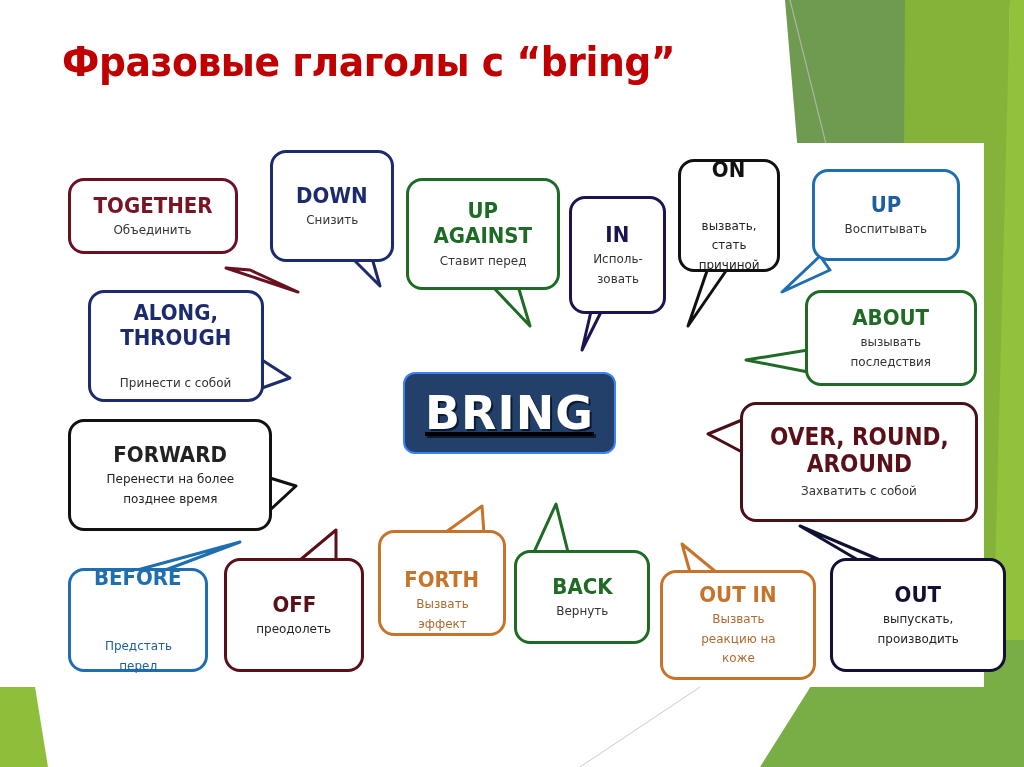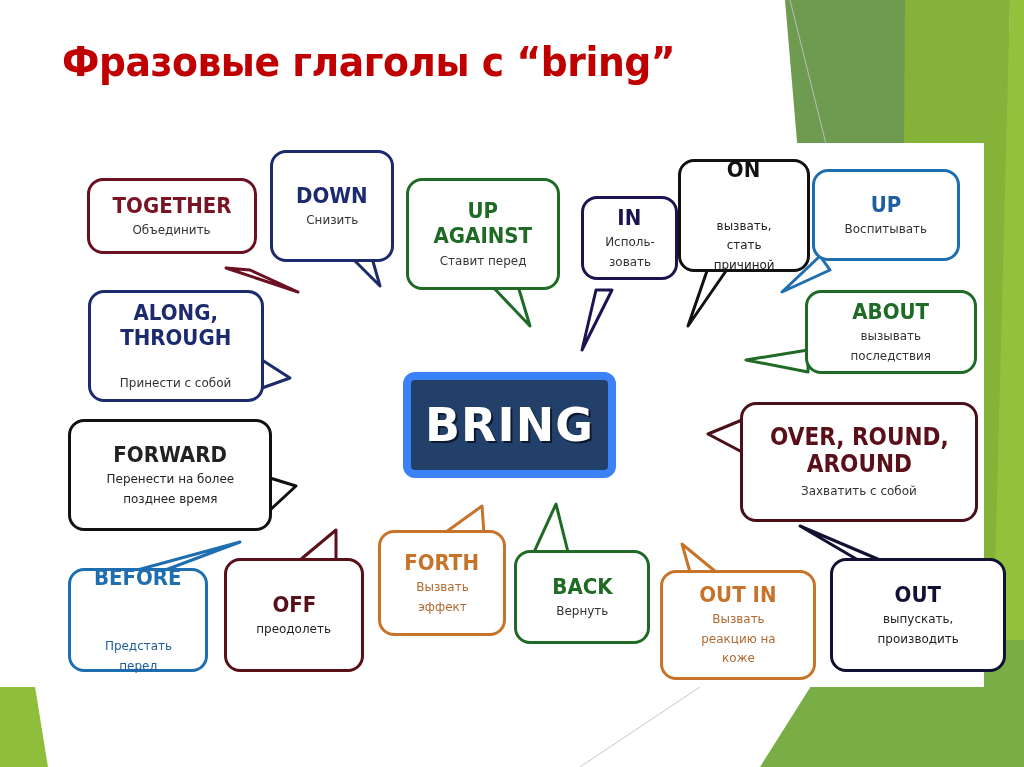--- a/index.html
+++ b/index.html
@@ -30,24 +30,25 @@
     font-family: "DejaVu Sans", sans-serif; font-weight: bold;
     font-size: 22px; line-height: 1.15; white-space: pre-line;
     transform: scaleX(0.9);
   }
   .bubble .meaning {
     font-family: "DejaVu Sans", sans-serif; font-size: 13px; line-height: 1.5;
     white-space: pre-line; color: #333; margin-top: 2px;
     transform: scaleX(0.92);
   }
   .center {
-    position: absolute; left: 403px; top: 372px; width: 213px; height: 106px;
-    background: #23406a; border: 8px solid #3b82f6; border-radius: 12px;
+    position: absolute; left: 403px; top: 372px; width: 213px; height: 82px;
+    background: #23406a; border: 2px solid #3b82f6; border-radius: 12px;
     display: flex; align-items: center; justify-content: center; z-index: 4;
     box-sizing: border-box;
+    text-decoration: underline;
   }
   .center span {
     color: #ffffff; font-family: "DejaVu Sans", sans-serif; font-weight: bold;
     font-size: 46px; letter-spacing: 1px;
     text-shadow: 2px 2px 0 #0c1a30;
   }
 </style>
 </head>
 <body>
 
@@ -77,61 +78,61 @@
   <polygon points="270,478 296,486 270,510" stroke="#111111"></polygon>
   <polygon points="742,420 708,434 742,452" stroke="#4a1018"></polygon>
   <polygon points="130,572 240,542 160,572" stroke="#1e6eb0"></polygon>
   <polygon points="300,560 336,530 336,562" stroke="#5a1018"></polygon>
   <polygon points="446,532 482,506 484,534" stroke="#c8732a"></polygon>
   <polygon points="534,552 556,504 568,552" stroke="#1f6b25"></polygon>
   <polygon points="690,572 682,544 716,572" stroke="#c8732a"></polygon>
   <polygon points="858,560 800,526 880,560" stroke="#111133"></polygon>
 </svg>
 
-<div class="bubble" style="left:87px;top:178px;width:170px;height:76px;border-color:#6b1020;">
+<div class="bubble" style="left:68px;top:178px;width:170px;height:76px;border-color:#6b1020;">
   <div class="word" style="color:#7a1424;">TOGETHER</div>
   <div class="meaning">Объединить</div>
 </div>
 
 <div class="bubble" style="left:270px;top:150px;width:124px;height:112px;border-color:#1c2a6e;">
   <div class="word" style="color:#1c2a6e;">DOWN</div>
   <div class="meaning">Снизить</div>
 </div>
 
 <div class="bubble" style="left:406px;top:178px;width:154px;height:112px;border-color:#1f6b25;">
   <div class="word" style="color:#1f6b25;">UP
 AGAINST</div>
   <div class="meaning">Ставит перед</div>
 </div>
 
-<div class="bubble" style="left:569px;top:196px;width:97px;height:84px;border-color:#1a1550;margin-left:12px;">
+<div class="bubble" style="left:569px;top:196px;width:97px;height:118px;border-color:#1a1550;">
   <div class="word" style="color:#1a1550;">IN</div>
   <div class="meaning">Исполь-
 зовать</div>
 </div>
 
-<div class="bubble" style="left:678px;top:159px;width:132px;height:113px;border-color:#111111;gap:32px;">
+<div class="bubble" style="left:678px;top:159px;width:102px;height:113px;border-color:#111111;gap:32px;">
   <div class="word" style="color:#111111;">ON</div>
   <div class="meaning" style="color:#222;">вызвать,
 стать
 причиной</div>
 </div>
 
 <div class="bubble" style="left:812px;top:169px;width:148px;height:92px;border-color:#1e6eb0;">
   <div class="word" style="color:#1e5fa0;">UP</div>
   <div class="meaning">Воспитывать</div>
 </div>
 
 <div class="bubble" style="left:88px;top:290px;width:176px;height:112px;border-color:#1c2a6e;gap:20px;">
   <div class="word" style="color:#1c2a6e;">ALONG,
 THROUGH</div>
   <div class="meaning">Принести с собой</div>
 </div>
 
-<div class="bubble" style="left:805px;top:290px;width:172px;height:84px;border-color:#1f6b25;">
+<div class="bubble" style="left:805px;top:290px;width:172px;height:96px;border-color:#1f6b25;">
   <div class="word" style="color:#1f6b25;">ABOUT</div>
   <div class="meaning">вызывать
 последствия</div>
 </div>
 
 <div class="bubble" style="left:68px;top:419px;width:204px;height:112px;border-color:#111111;">
   <div class="word" style="color:#222222;">FORWARD</div>
   <div class="meaning" style="color:#222;">Перенести на более
 позднее время</div>
 </div>
@@ -146,21 +147,21 @@
   <div class="word" style="color:#1e6eb0;">BEFORE</div>
   <div class="meaning" style="color:#1e5fa0;">Предстать
 перед</div>
 </div>
 
 <div class="bubble" style="left:224px;top:558px;width:140px;height:114px;border-color:#5a1018;">
   <div class="word" style="color:#5a1018;">OFF</div>
   <div class="meaning" style="color:#222;">преодолеть</div>
 </div>
 
-<div class="bubble" style="left:378px;top:530px;width:128px;height:106px;border-color:#c8732a;">
+<div class="bubble" style="left:378px;top:530px;width:128px;height:106px;border-color:#c8732a;justify-content:flex-end;">
   <div class="word" style="color:#c8732a;">FORTH</div>
   <div class="meaning" style="color:#b06a30;">Вызвать
 эффект</div>
 </div>
 
 <div class="bubble" style="left:514px;top:550px;width:136px;height:94px;border-color:#1f6b25;align-items:center;">
   <div class="word" style="color:#1f6b25;">BACK</div>
   <div class="meaning">Вернуть</div>
 </div>
 

